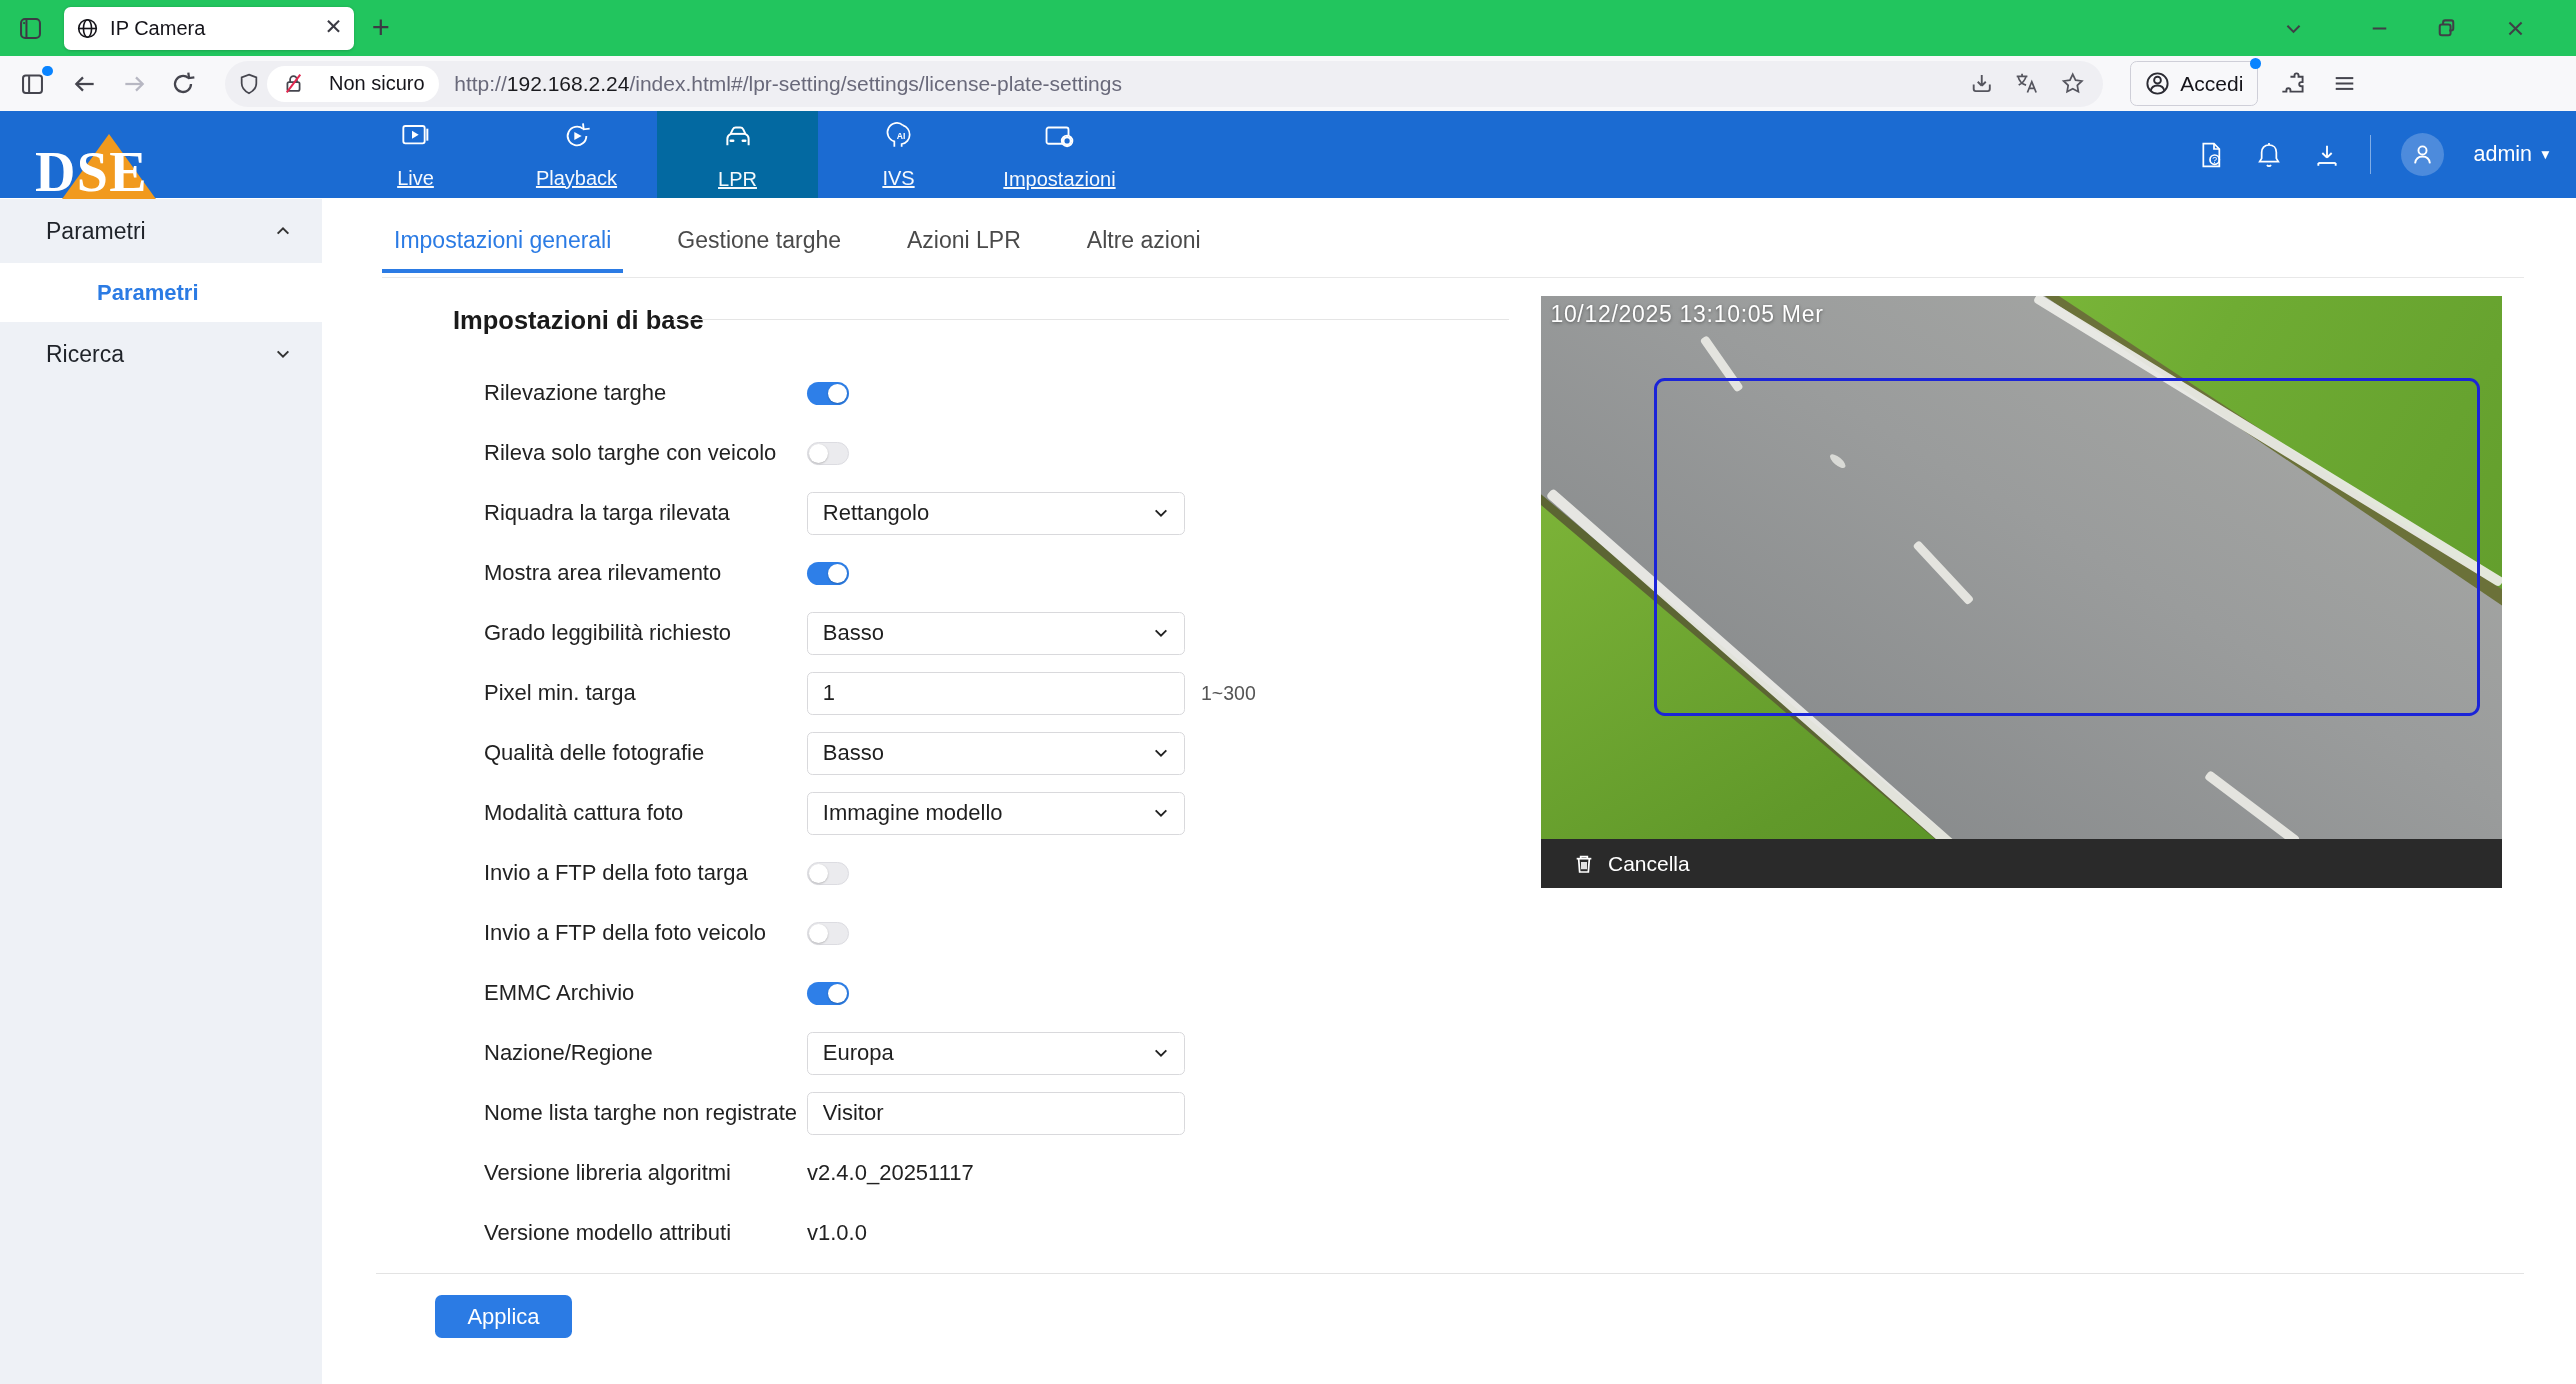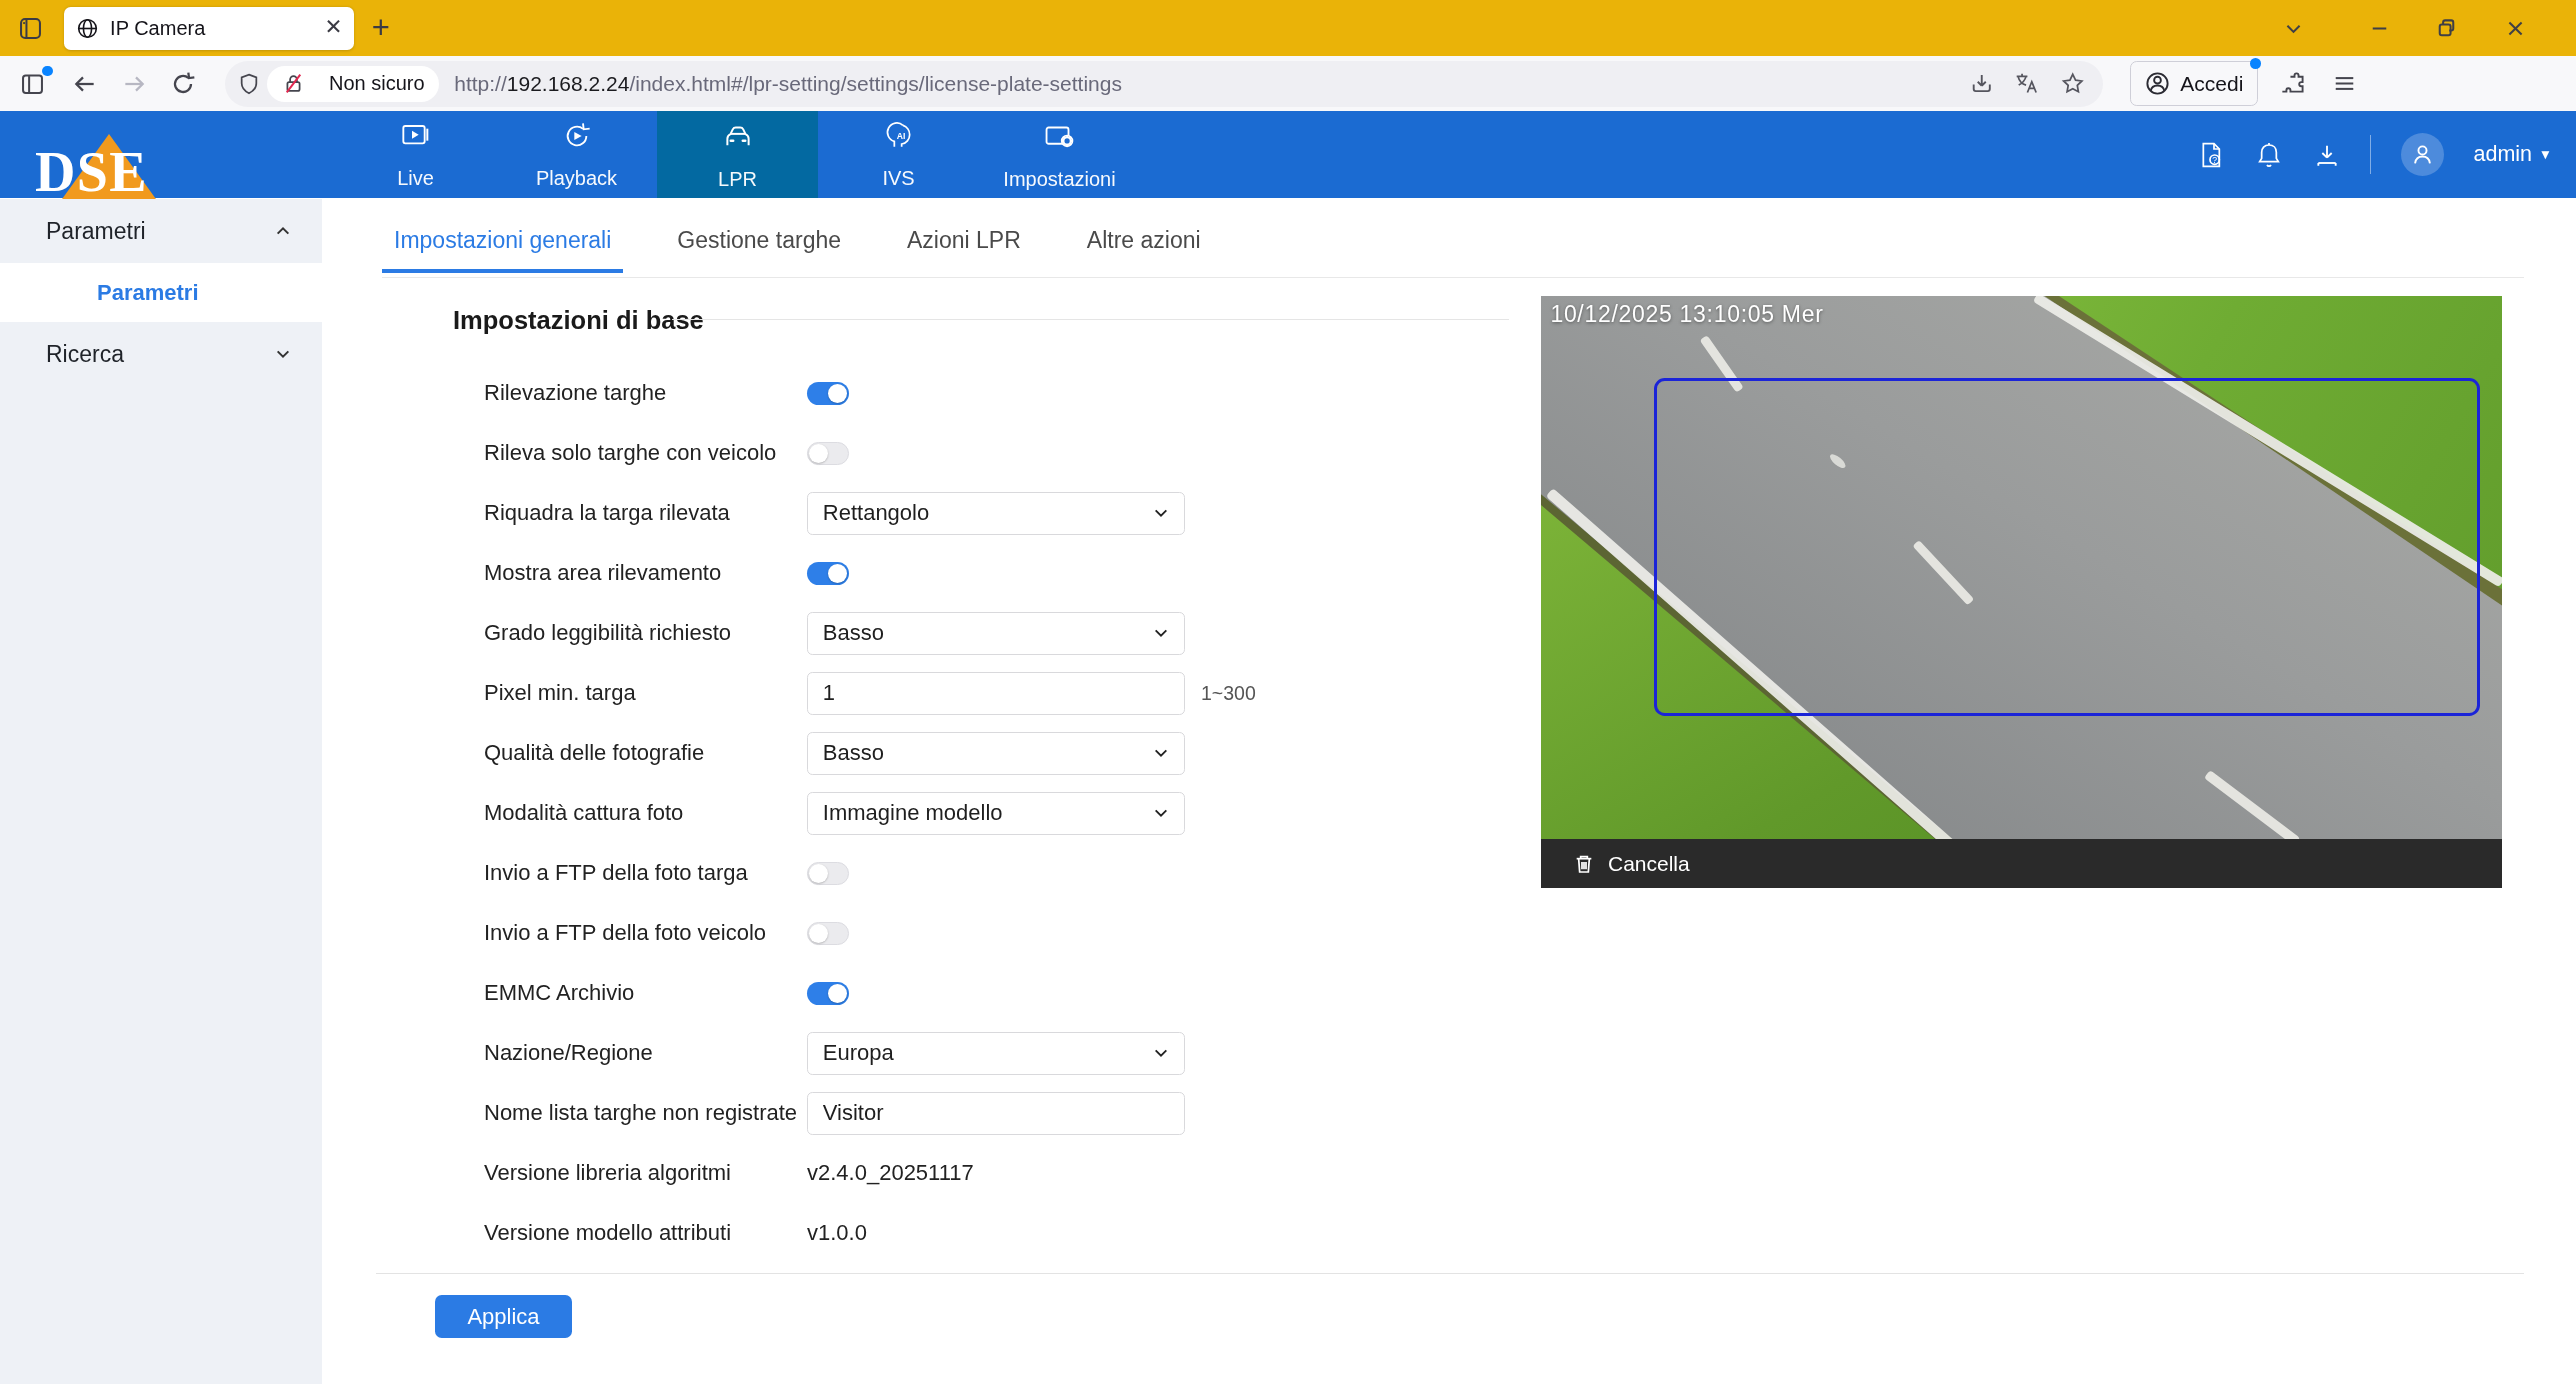--- a/index.html
+++ b/index.html
@@ -1,20 +1,20 @@
 <!DOCTYPE html>
 <html style="font-size:10.7px"><head>
 <meta charset="utf-8">
 <style>
   html,body{margin:0;padding:0;background:#fff;}
   body{width:2576px;height:1385px;overflow:hidden;font-family:"Liberation Sans",sans-serif;position:relative;-webkit-font-smoothing:antialiased;}
   svg{display:block;}
 
   
-  .tabbar{position:absolute;left:0;top:0;width:2576px;height:56px;background:#eab308;border-bottom:0.7px solid #D9D9DF;display:flex;align-items:center;}
+  .tabbar{position:absolute;left:0;top:0;width:2576px;height:56px;background:#22c55e;border-bottom:0.7px solid #D9D9DF;display:flex;align-items:center;}
   .ffview{margin-left:13.4px;width:35px;height:35px;display:flex;align-items:center;justify-content:center;border-radius:5.4px;color:#3b3b44;}
   .btab{margin-left:16px;width:290px;height:43px;background:#fff;border-radius:6.7px;box-shadow:0 0.7px 2.7px rgba(0,0,0,.18);display:flex;align-items:center;padding:0 12px;box-sizing:border-box;}
   .btab .title{font-size:20px;color:#15141A;margin-left:10.7px;flex:1;}
   .btab .close{color:#3b3b44;font-size:21.5px;line-height:1;}
   .newtab{margin-left:17.4px;font-size:31px;color:#3b3b44;font-weight:300;}
   .winctl{position:absolute;top:0;height:56px;display:flex;align-items:center;justify-content:center;color:#3f3f46;}
   
   .toolbar{position:absolute;left:0;top:56px;width:2576px;height:55px;background:#F8F8FA;display:flex;align-items:center;}
   .tbicon{width:38px;height:38px;display:flex;align-items:center;justify-content:center;color:#45454e;position:relative;}
   .tbicon.disabled{color:#B7B7C2;}
@@ -26,21 +26,21 @@
   .urltext .host{color:#1B1B1F;}
   .urlactions{display:flex;align-items:center;gap:20px;margin-right:5.4px;color:#55555e;}
   .accedi{margin-left:27px;height:43px;border:0.7px solid #CFCFD8;border-radius:6.7px;display:flex;align-items:center;gap:9.4px;padding:0 13.4px;position:relative;color:#2b2b33;}
   .accedi span{font-size:21px;color:#15141A;}
   
   .appheader{position:absolute;left:0;top:111px;width:2576px;height:87px;background:#1B6BD2;}
   .logo{position:absolute;left:35px;top:20px;width:141px;height:79px;}
   .logo .tri{position:absolute;left:21.5px;top:2.7px;width:0;height:0;border-left:52px solid transparent;border-right:52px solid transparent;border-bottom:72px solid #F19A1E;}
   .logo .txt{position:absolute;left:0;top:9.4px;font-family:"Liberation Serif",serif;font-weight:700;font-size:56px;color:#fff;letter-spacing:1.3px;}
   .nav{position:absolute;left:335px;top:0;height:87px;display:flex;}
-  .nav-item{width:161px;height:87px;display:flex;flex-direction:column;align-items:center;justify-content:center;gap:15px;color:#fff;cursor:pointer;}
+  .nav-item{width:161px;height:87px;display:flex;flex-direction:column;align-items:center;justify-content:center;gap:15px;color:#fff;cursor:pointer;text-decoration:underline;}
   .nav-item.active{background:#0369a1;}
   .nav-label{font-size:20px;opacity:.96;}
   .hdr-right{position:absolute;right:24px;top:0;height:87px;display:flex;align-items:center;gap:29.5px;color:#fff;}
   .hdr-divider{width:1.3px;height:39px;background:rgba(255,255,255,.45);}
   .hdr-avatar{width:43px;height:43px;border-radius:50%;background:rgba(255,255,255,.22);display:flex;align-items:center;justify-content:center;}
   .hdr-user{font-size:21.5px;display:flex;align-items:center;gap:6.7px;}
   .hdr-user .caret{font-size:13.4px;}
   
   .sidebar{position:absolute;left:0;top:199px;width:322px;bottom:0;background:#EEF1F6;}
   .sb-group{height:64px;display:flex;align-items:center;justify-content:space-between;padding:0 29.5px 0 46px;box-sizing:border-box;cursor:pointer;}

